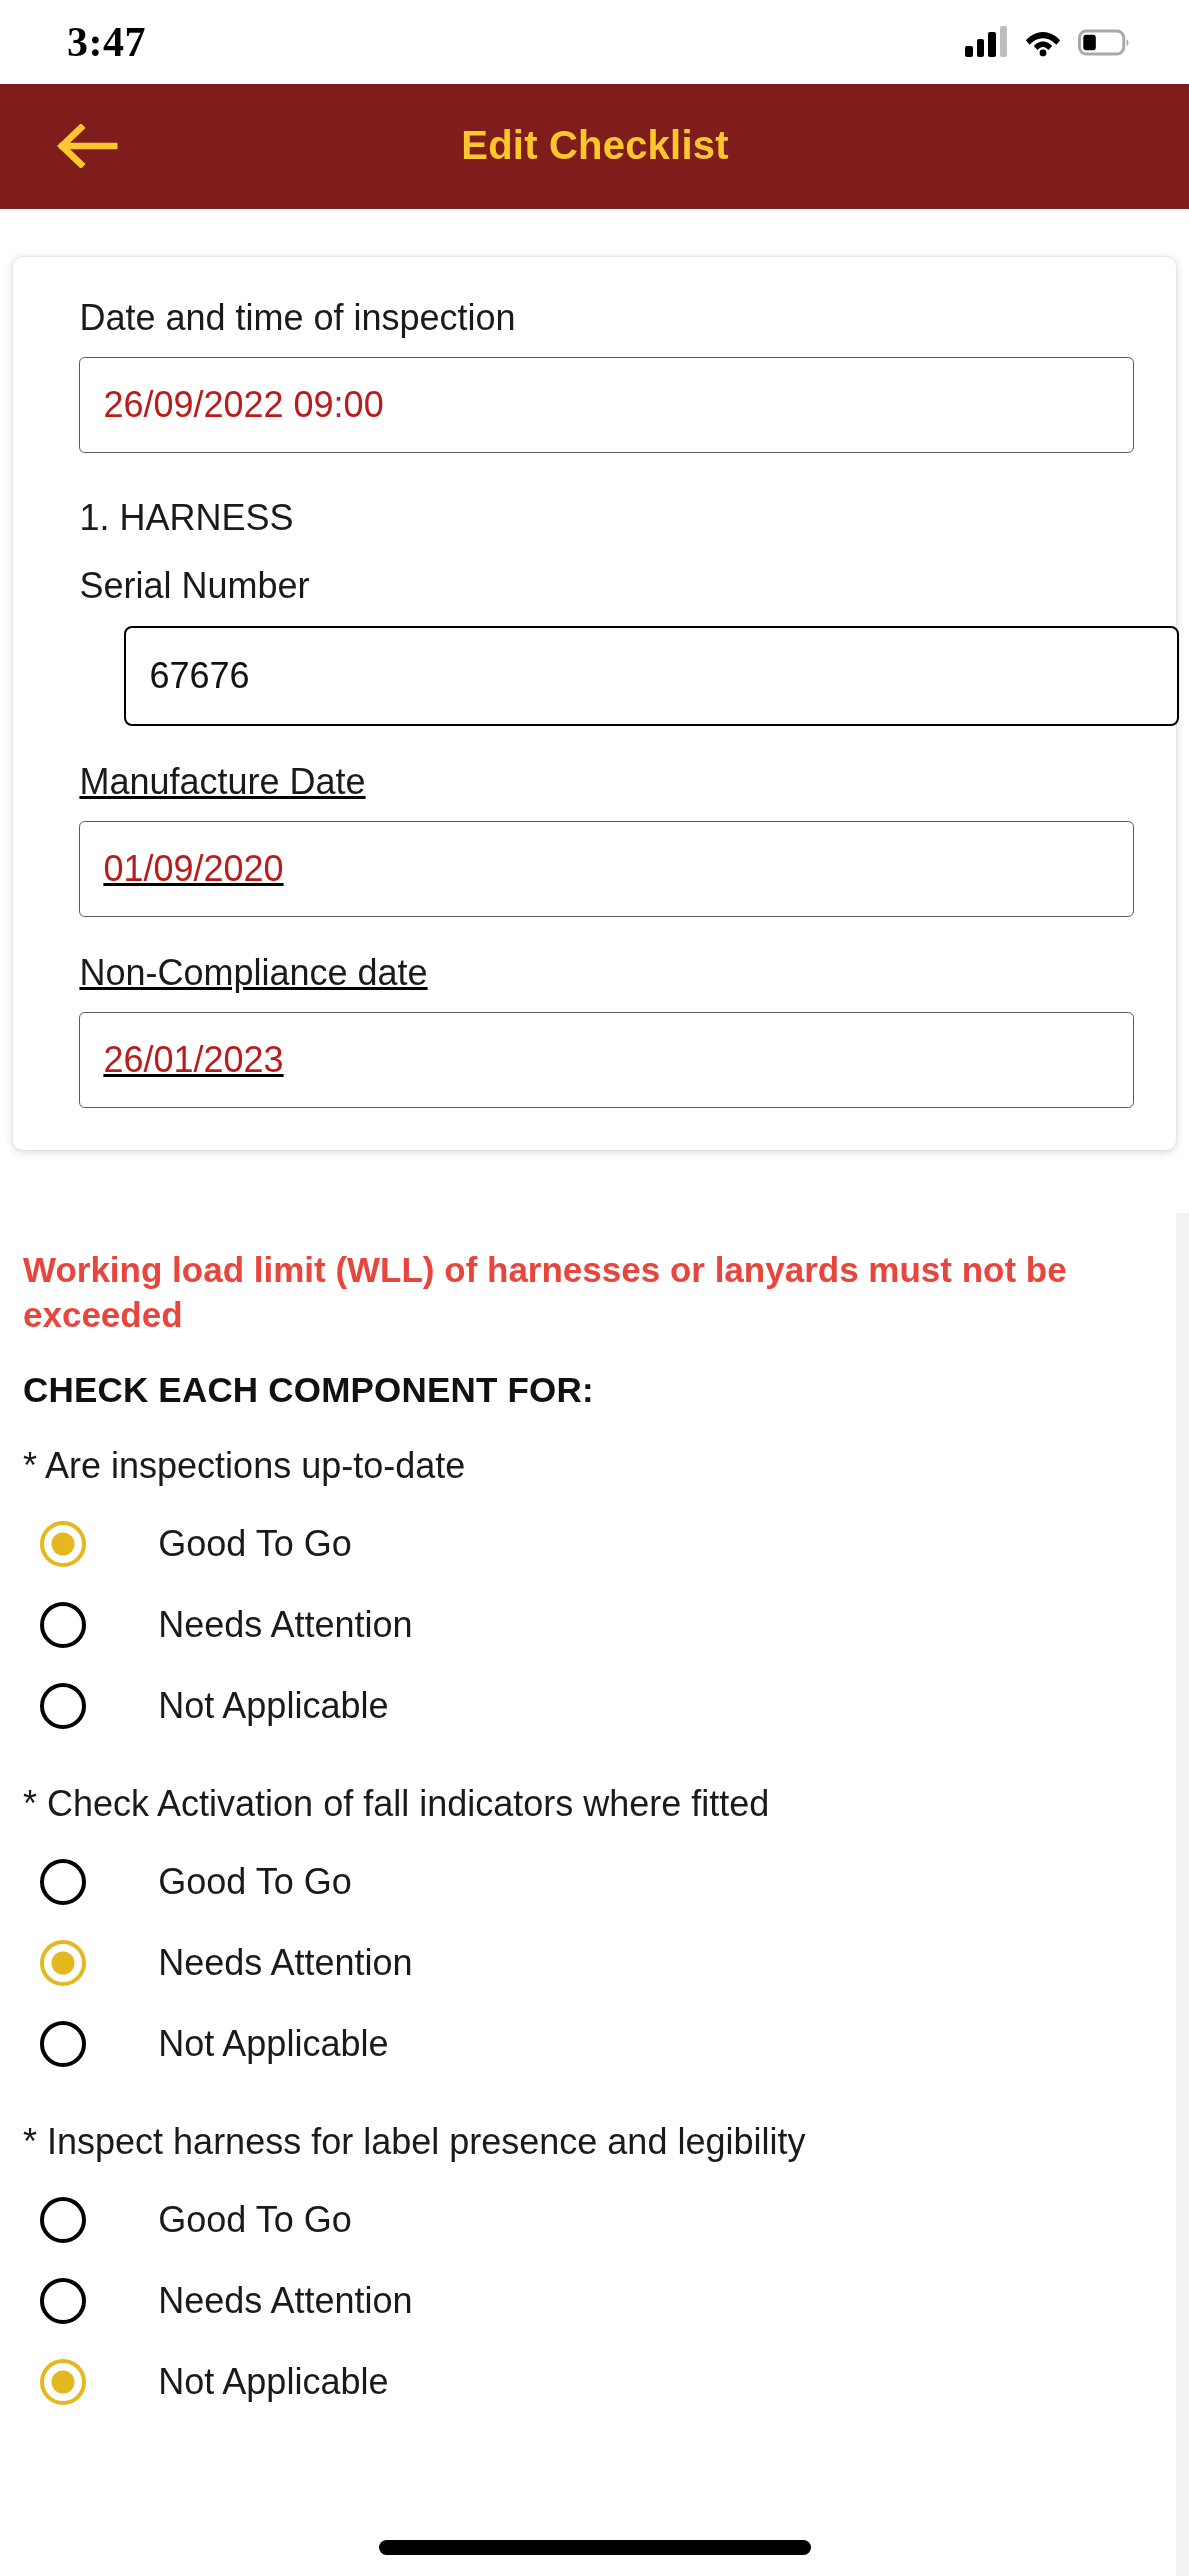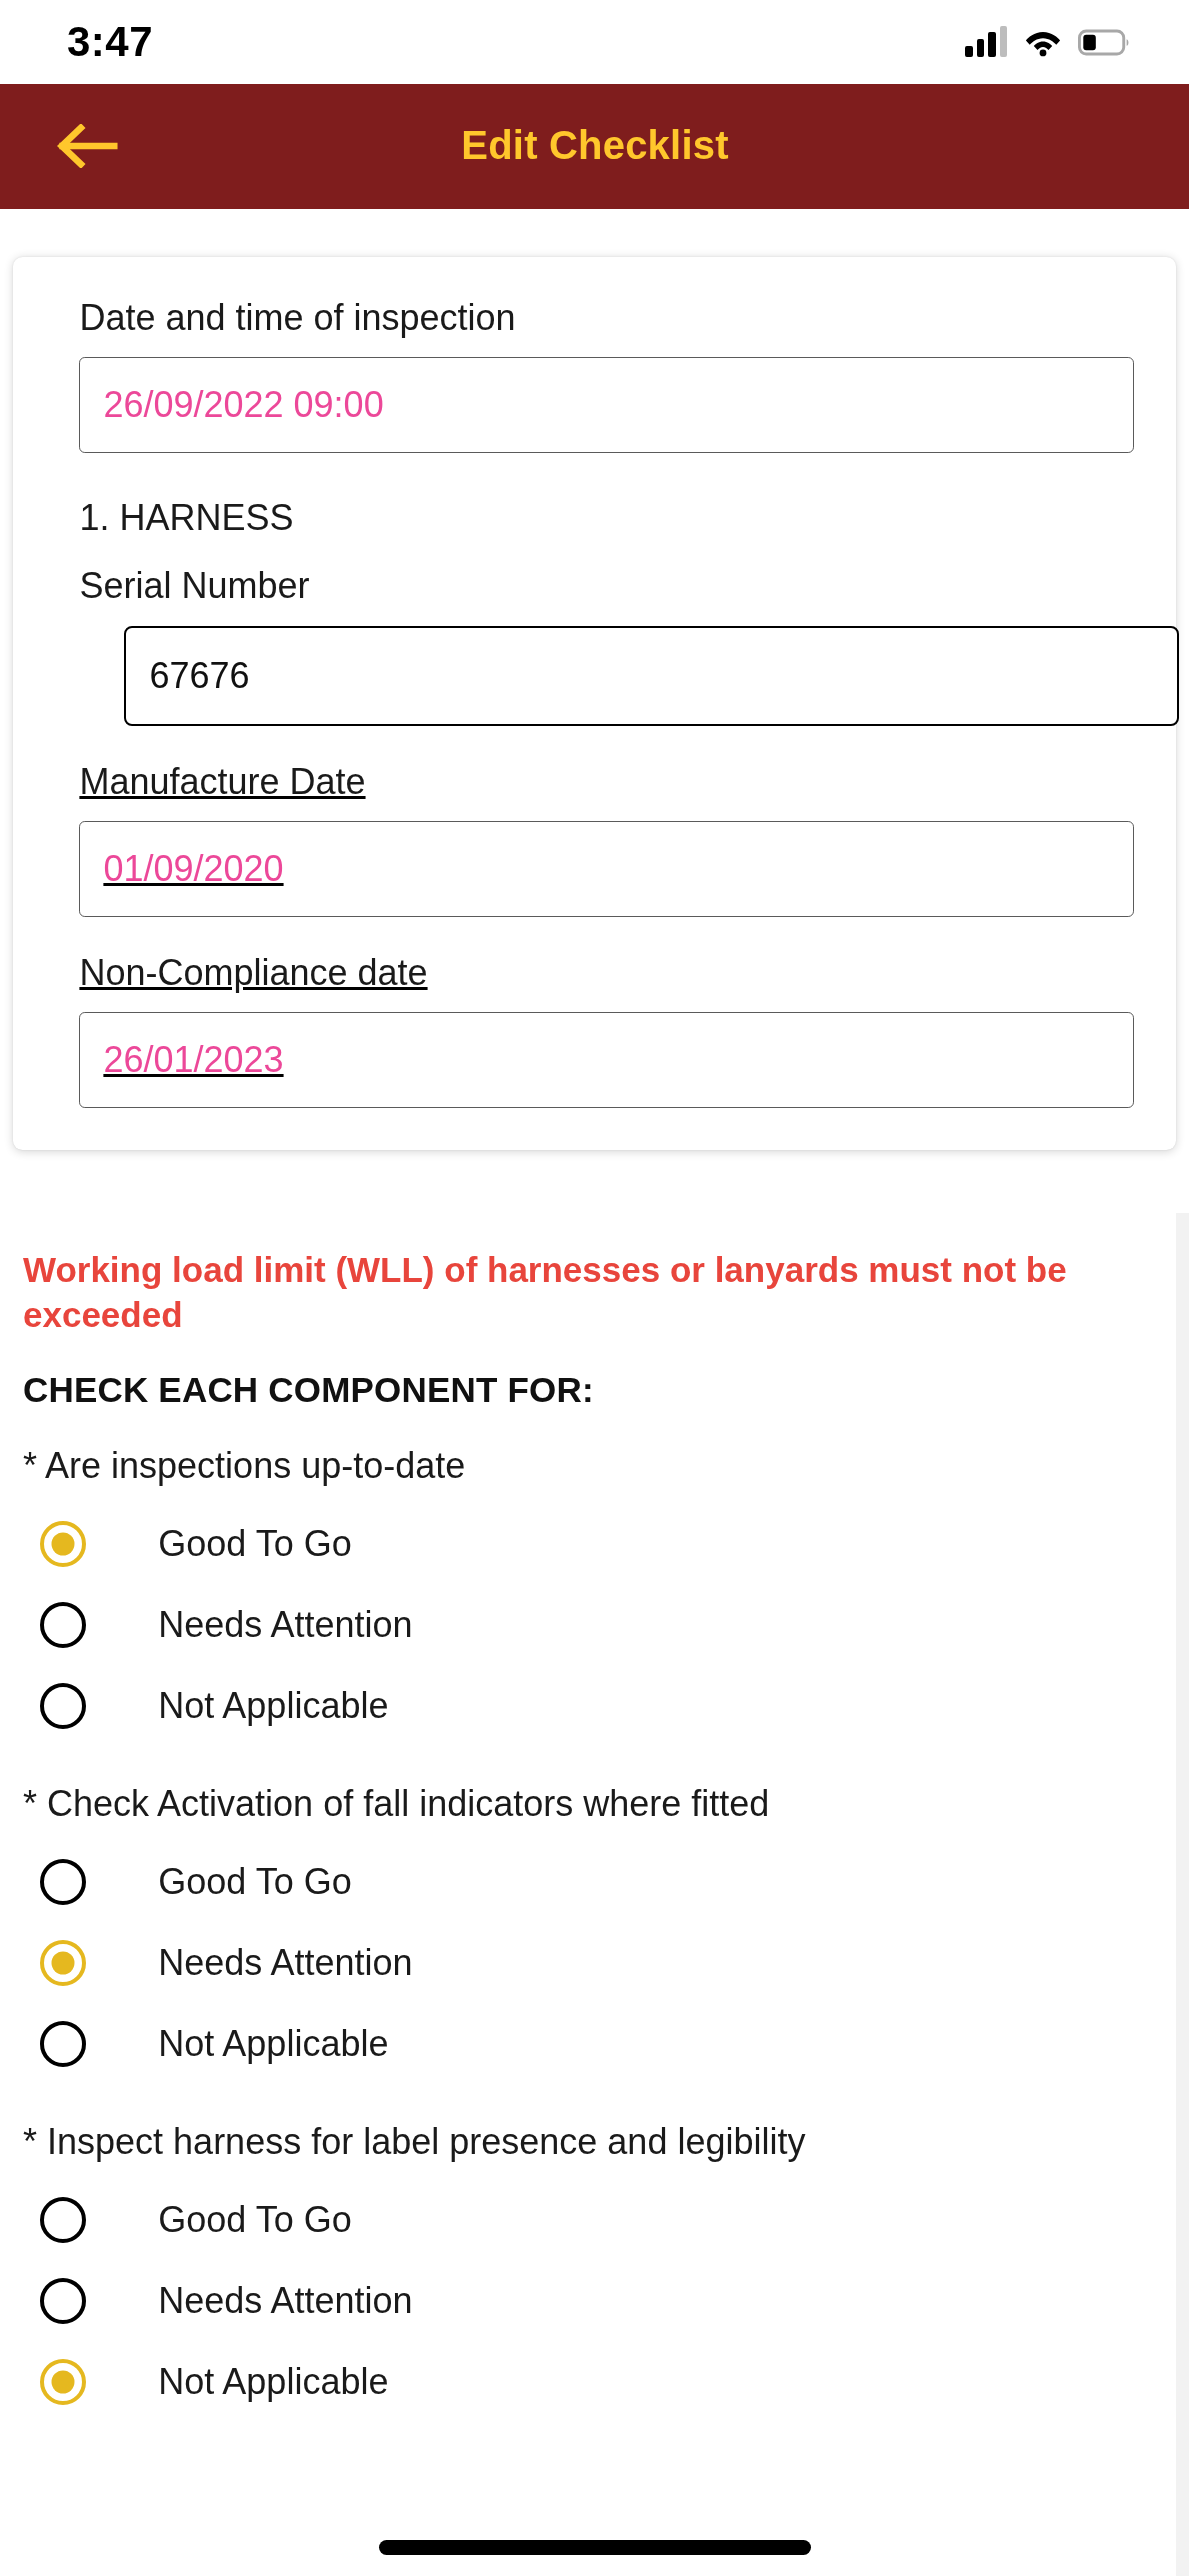--- a/index.html
+++ b/index.html
@@ -32,20 +32,21 @@
     justify-content: space-between;
     padding: 0 60px 0 67px;
     background: #ffffff;
   }
   .status-time {
     font-size: 42px;
     font-weight: 600;
     color: #000000;
     letter-spacing: 0.5px;
     line-height: 1;
+    font-family: Liberation Serif, serif;
   }
   .status-right {
     display: flex;
     align-items: center;
     gap: 17.3px;
   }
   .signal-bars {
     display: flex;
     align-items: flex-end;
     gap: 3.8px;
@@ -125,21 +126,21 @@
   }
 
   .text-input {
     width: 100%;
     height: 96px;
     border: 1.9px solid #5a5a5a;
     border-radius: 5.8px;
     background: #ffffff;
     font-family: "Liberation Sans", sans-serif;
     font-size: 36px;
-    color: #ec4899;
+    color: #b91c1c;
     padding: 0 23px;
     display: flex;
     align-items: center;
     line-height: 1;
   }
   .text-input.focused {
     border: 2.9px solid #000000;
     border-radius: 8px;
     color: #111111;
     height: 100px;

